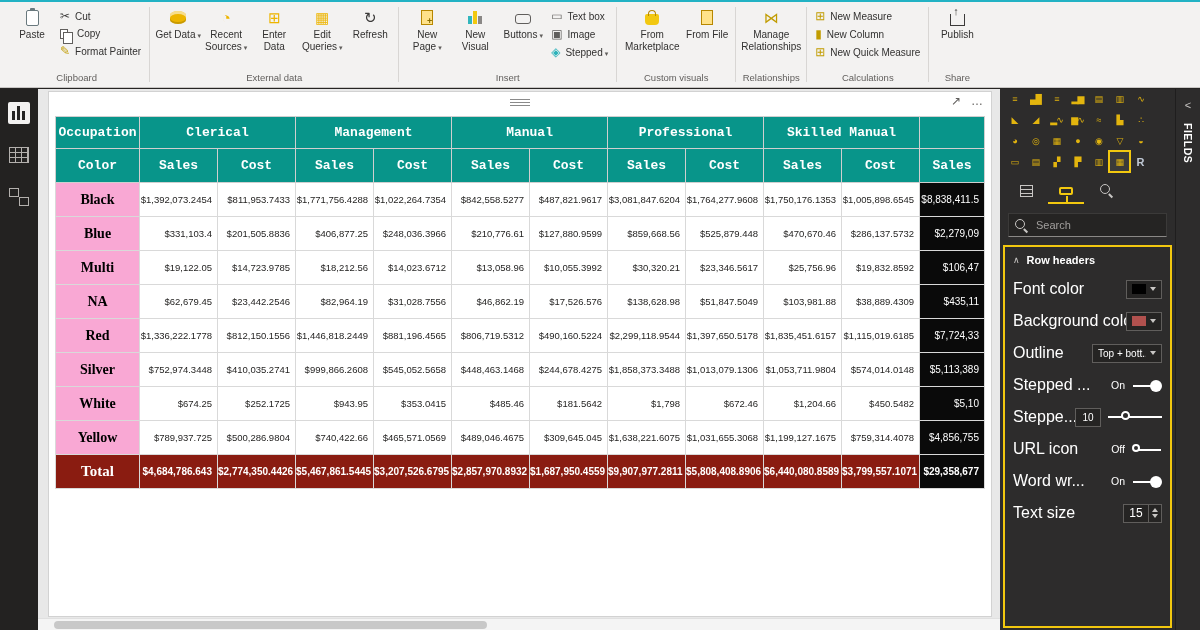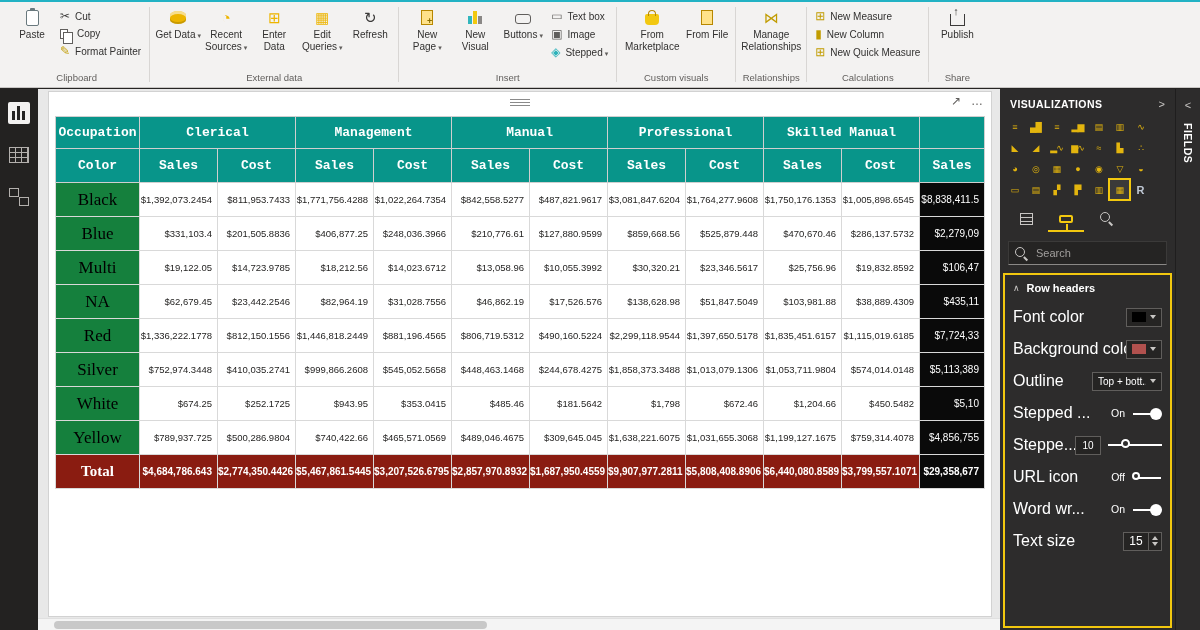--- a/index.html
+++ b/index.html
@@ -65,21 +65,21 @@
   .hscroll{position:absolute;left:0;right:0;bottom:0;height:12px;background:#f4f4f4;border-top:1px solid #e0e0e0}
   .hthumb{position:absolute;left:16px;top:2px;width:45%;height:8px;background:#c8c8c8;border-radius:4px}
 
   
   .matrix{border-collapse:collapse;table-layout:fixed;margin:24px 6px 0;width:calc(100% - 12px)}
   .matrix th,.matrix td{border:1px solid #d9d9d9;overflow:hidden;white-space:nowrap;padding:0}
   .matrix .corner,.matrix .h-group,.matrix .h-measure{background:var(--teal,#08958a);color:#fff;font-family:Liberation Mono, monospace;font-weight:bold;text-align:center;border-color:#cfcfcf}
   .matrix .h-group{font-size:13px;height:32px}
   .matrix .h-measure{font-size:13px;height:34px}
   .matrix .corner{font-size:13px}
-  .matrix .rowlabel{font-family:"Liberation Serif",serif;font-weight:normal;font-size:17px;color:#000;text-align:center;height:34px;background:#15803d}
+  .matrix .rowlabel{font-family:"Liberation Serif",serif;font-weight:bold;font-size:14px;color:#000;text-align:center;height:34px;background:#f9a8d4}
   .matrix .num{font-size:9.5px;text-align:right;padding-right:5px;background:#fff;color:#252423}
   .matrix .cell-partial{background:var(--blackcol,#0a0a0a);color:#fff;font-weight:normal;font-size:10px}
   .matrix tr.total .rowlabel{background:var(--maroon,#8a1c11);color:#fff;font-weight:bold;font-size:15px}
   .matrix tr.total .num{background:var(--maroon,#8a1c11);color:#fff;font-weight:bold;font-size:10px}
   .matrix tr.total .cell-partial{background:var(--blackcol,#0a0a0a)}
 
   
   .vizpanel{position:absolute;top:89px;right:25px;width:175px;bottom:0;background:#2d2c2c;display:flex;flex-direction:column}
   .panel-header{display:flex;justify-content:space-between;align-items:center;padding:9px 10px 7px;color:#fff}
   .panel-title{font-size:10.5px;font-weight:bold;letter-spacing:.4px}
@@ -507,24 +507,20 @@
           </tr>
         </tbody>
       </table>
   </div>
   <div class="hscroll">
       <div class="hthumb"></div>
     </div>
 </div>
 
 <div class="vizpanel">
-  <div class="panel-header">
-    <span class="panel-title">VISUALIZATIONS</span>
-    <span class="panel-collapse">&gt;</span>
-  </div>
   <div class="viz-grid">
       <span class="viz-icon">≡</span>
       <span class="viz-icon">▄█</span>
       <span class="viz-icon">≡</span>
       <span class="viz-icon">▂▆</span>
       <span class="viz-icon">▤</span>
       <span class="viz-icon">▥</span>
       <span class="viz-icon">∿</span>
       <span class="viz-icon">◣</span>
       <span class="viz-icon">◢</span>

